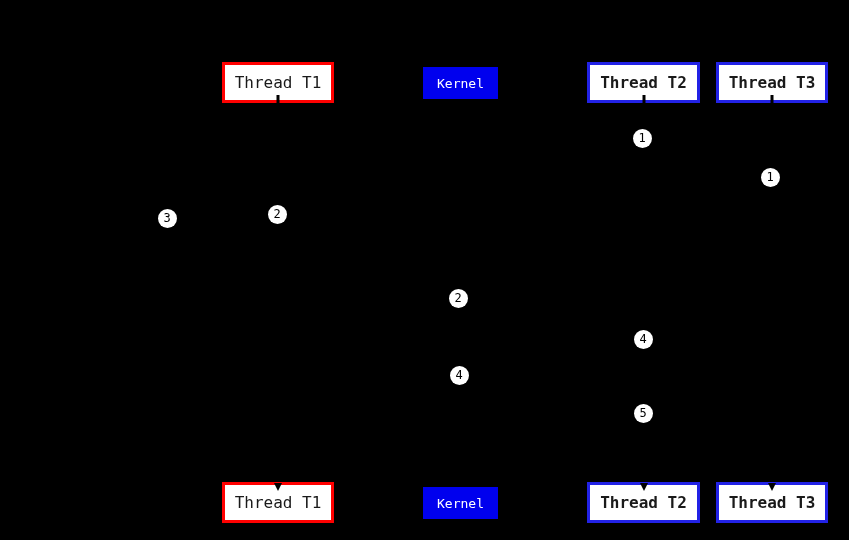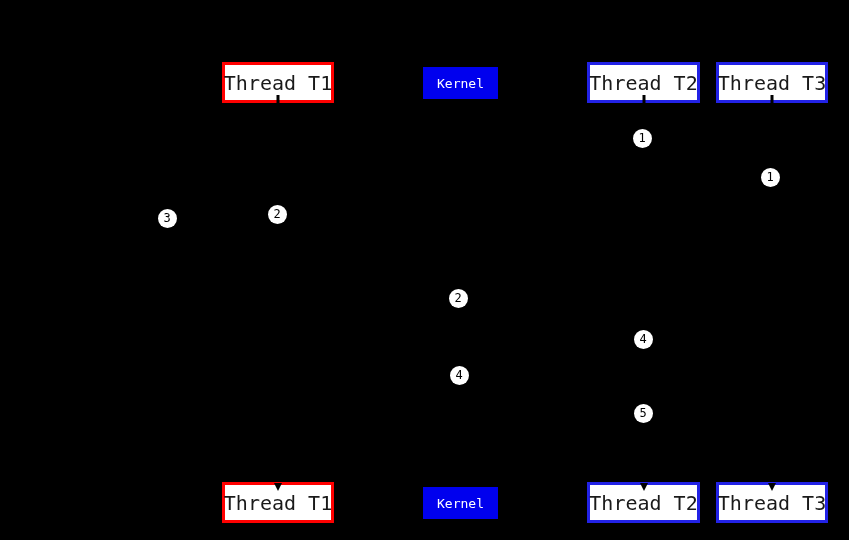--- a/index.html
+++ b/index.html
@@ -16,25 +16,25 @@
     font-family: "DejaVu Sans Mono", "Liberation Mono", monospace;
   }
   .box {
     position: absolute;
     box-sizing: border-box;
     display: flex;
     align-items: center;
     justify-content: center;
     background: #ffffff;
     color: #1a1a1a;
-    font-size: 20px;
+    font-size: 16px;
     white-space: nowrap;
   }
   .box.red    { border: 3px solid #ff0000; }
-  .box.blue   { border: 3px solid #2222e6; }
+  .box.blue   { border: 3px solid #2222e6; font-weight: bold; }
   .box.kernel { background: #0000ee; color: #ffffff; border: none; font-size: 13px; }
   .notch {
     position: absolute;
     left: 50%;
     transform: translateX(-50%);
   }
   .notch.tick-bottom {
     bottom: -4px;
     width: 3px;
     height: 9px;

